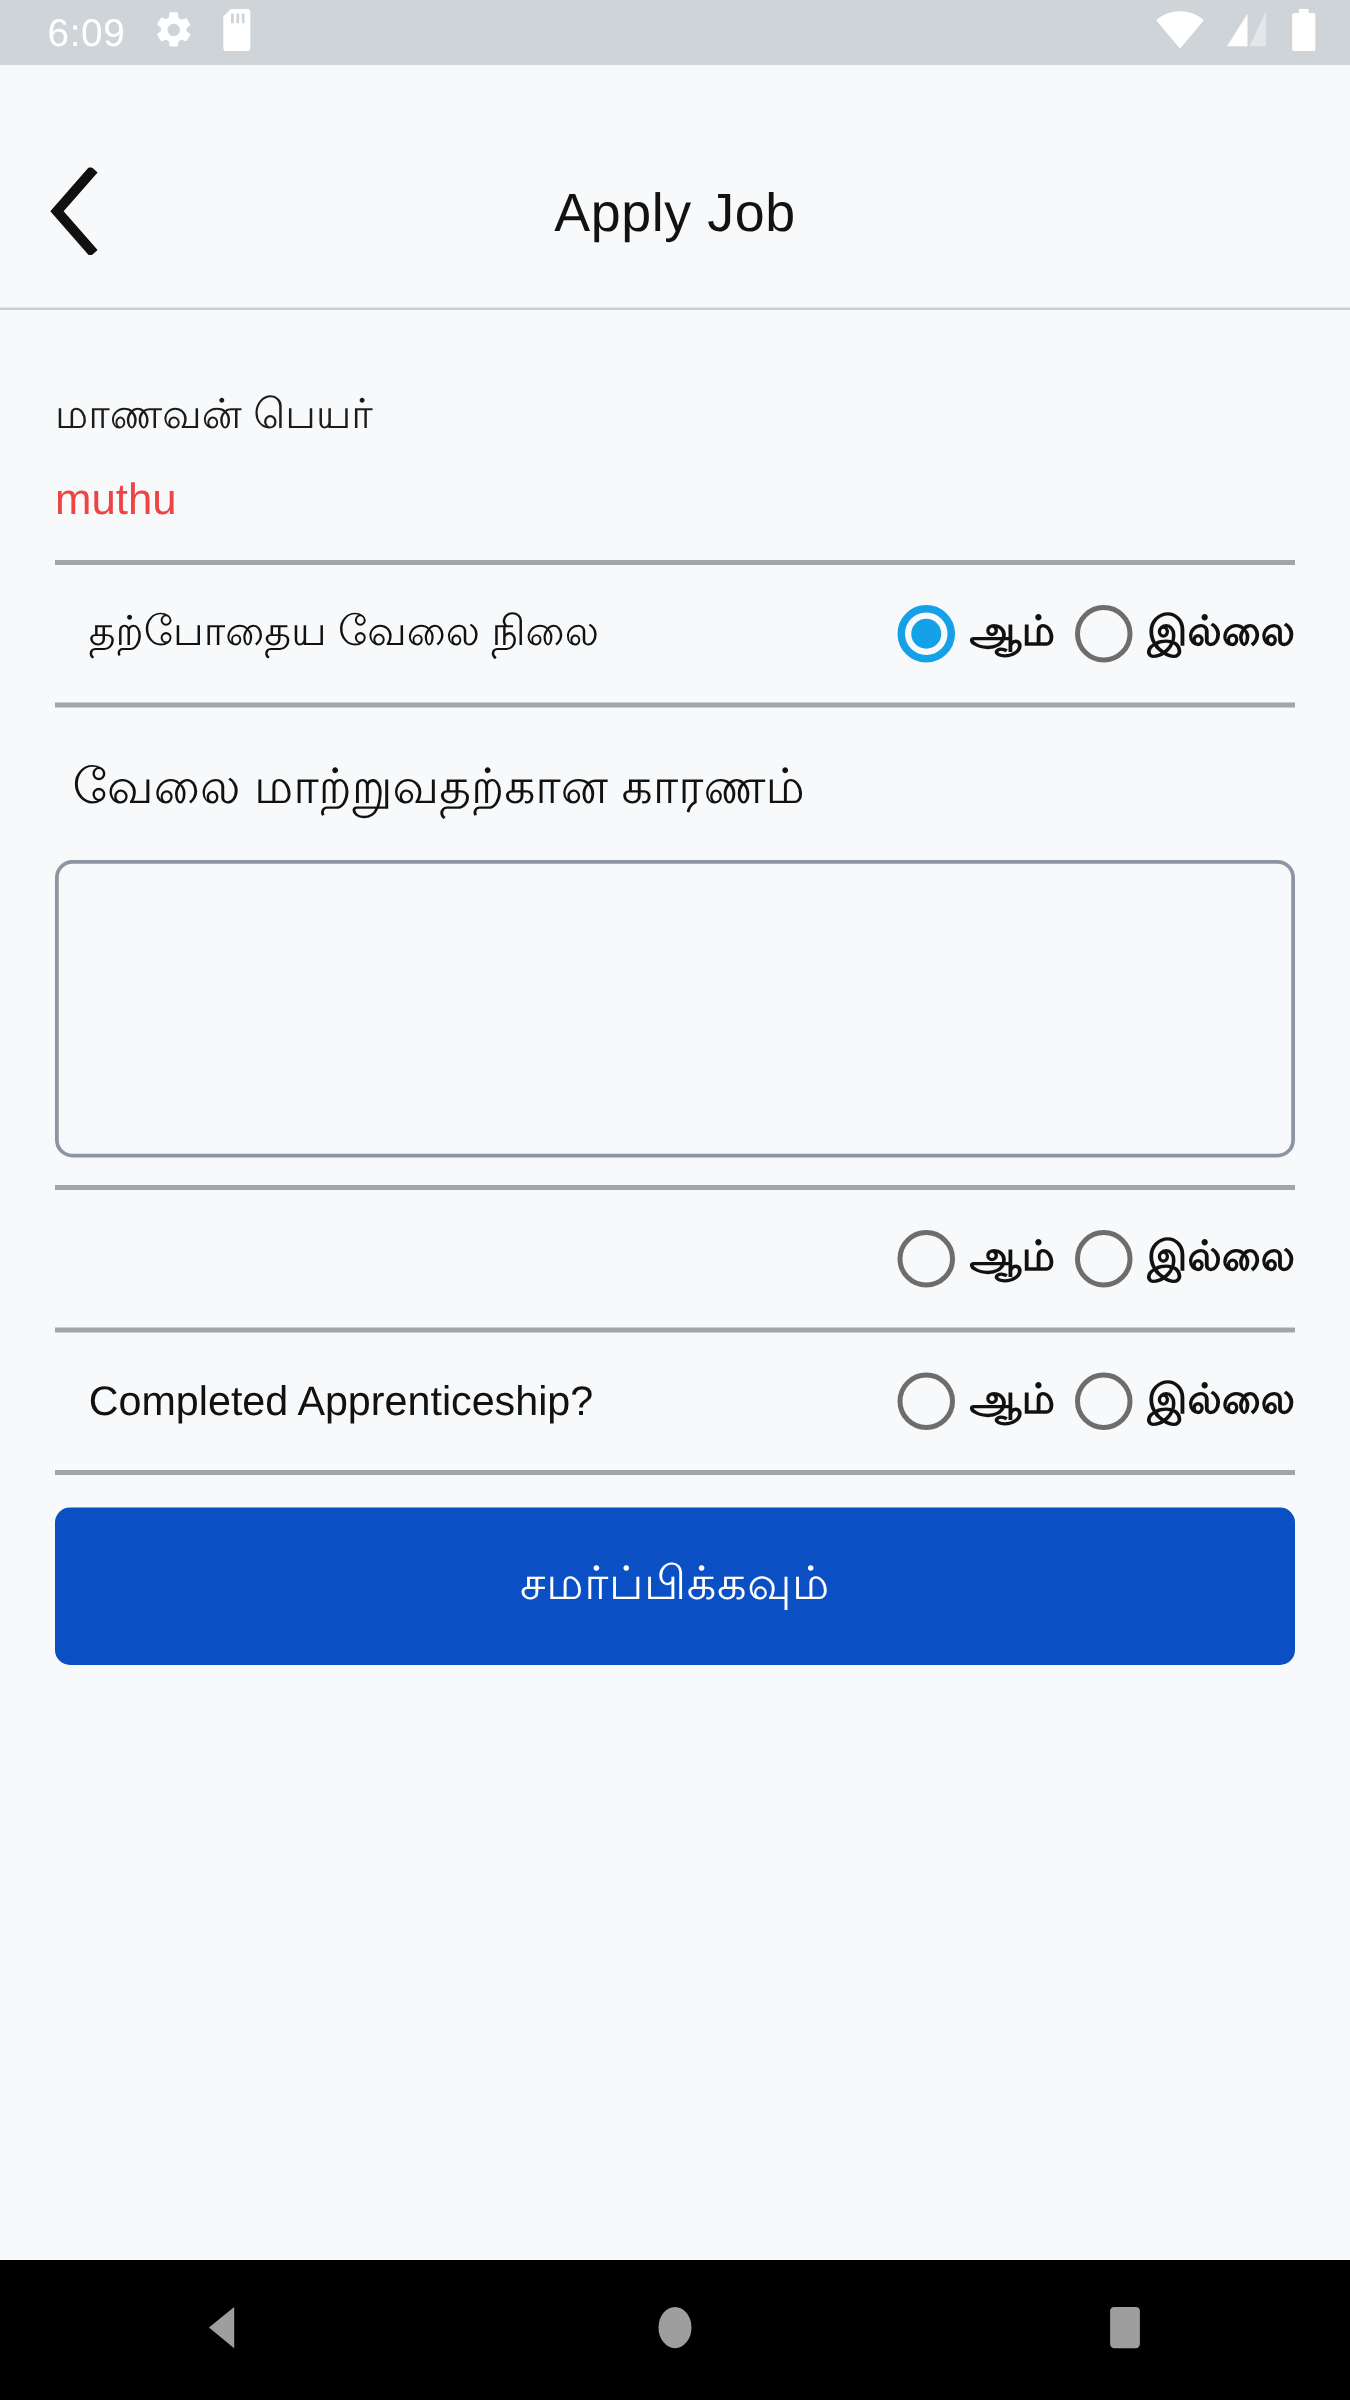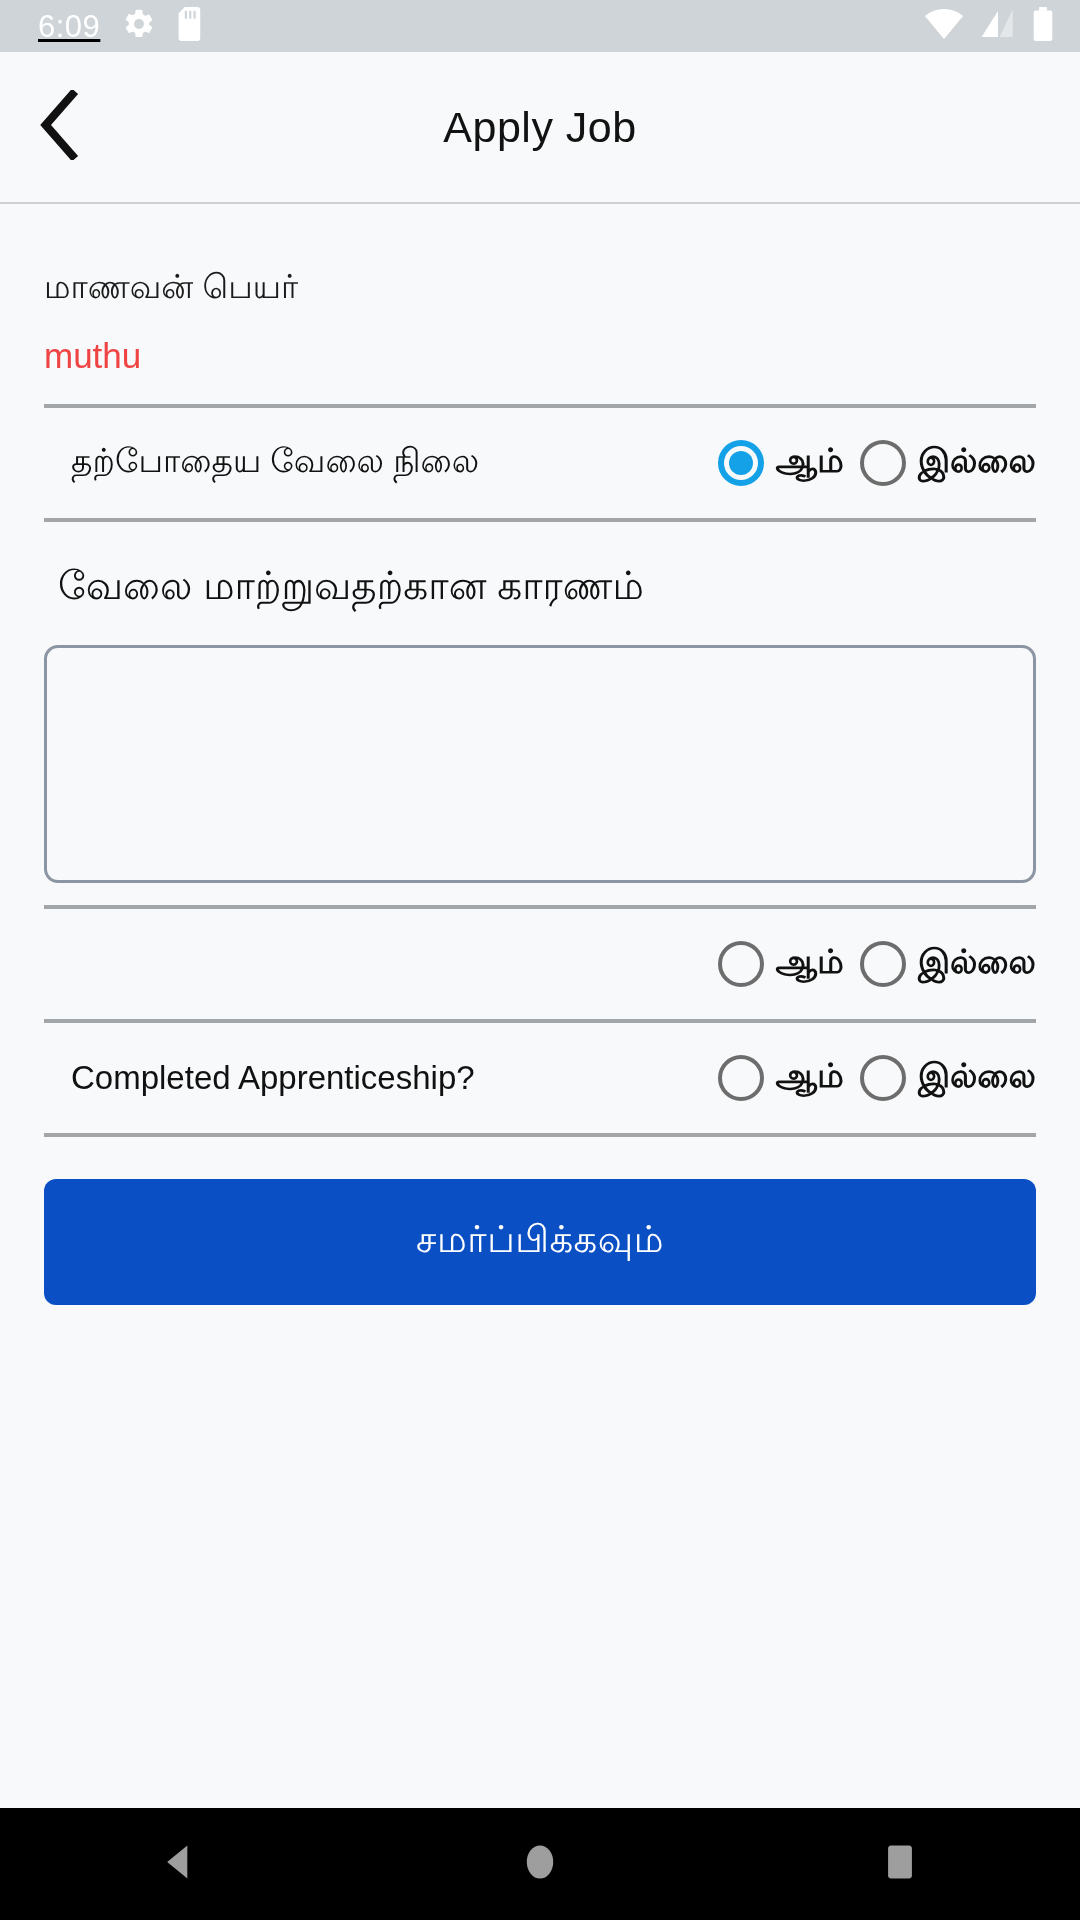--- a/index.html
+++ b/index.html
@@ -30,21 +30,20 @@
     background: #ced4d7;
     display: flex;
     align-items: center;
     padding: 0 26px 0 38px;
     flex: 0 0 auto;
   }
   .status-left {
     display: flex;
     align-items: center;
     gap: 22px;
-    text-decoration: underline;
   }
   .status-clock {
     color: #ffffff;
     font-size: 31px;
     letter-spacing: 0.5px;
     line-height: 1;
   }
   .status-right {
     margin-left: auto;
     display: flex;
@@ -55,20 +54,21 @@
 
   
   .app-bar {
     height: 152px;
     background: #f8f9fa;
     position: relative;
     display: flex;
     align-items: center;
     border-bottom: 2px solid #cdd0d2;
     flex: 0 0 auto;
+    margin-top: 44px;
   }
   .back-btn {
     position: absolute;
     left: 22px;
     top: 50%;
     transform: translateY(-50%);
     width: 74px;
     height: 74px;
     display: flex;
     align-items: center;
@@ -183,21 +183,21 @@
     font-size: 32px;
     color: #111111;
     resize: none;
     outline: none;
     display: block;
   }
   .reason-box::placeholder { color: #9aa0a6; }
   .after-box-gap { height: 22px; }
 
   
-  .submit-wrap { padding-top: 42px; }
+  .submit-wrap { padding-top: 26px; }
   .submit-btn {
     width: 100%;
     height: 126px;
     background: #0b4fc4;
     color: #ffffff;
     border: none;
     border-radius: 12px;
     font-family: "Liberation Sans", "DejaVu Sans", sans-serif;
     font-size: 37px;
     cursor: pointer;

